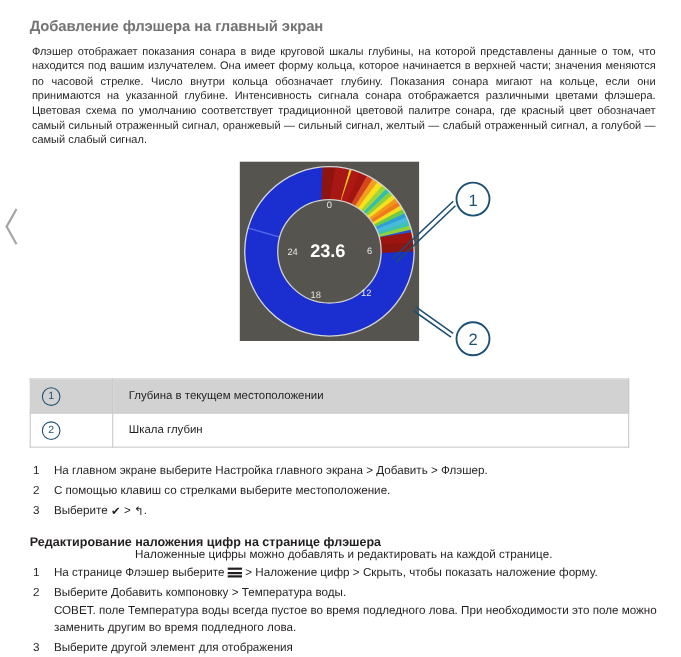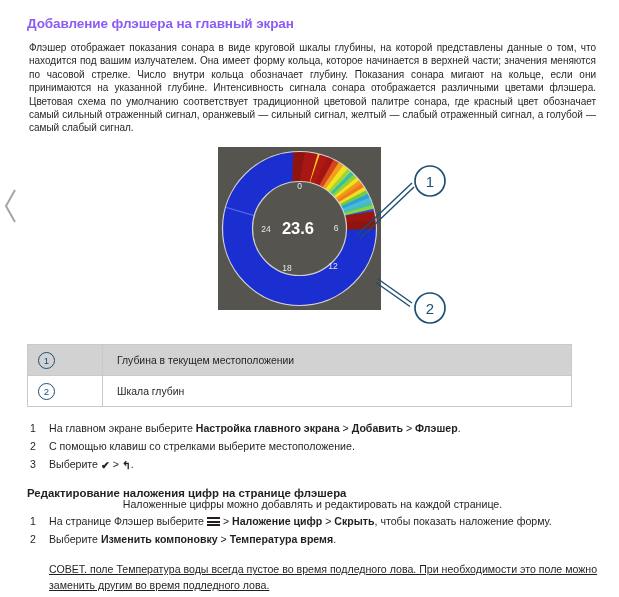--- a/index.html
+++ b/index.html
@@ -34,21 +34,21 @@
   }
 
   
   .h1 {
     position: absolute;
     left: 27px;
     top: 7px;
     font-size: 13.5px;
     font-weight: bold;
     letter-spacing: -0.1px;
-    color: #8b5cf6;
+    color: #737373;
   }
   .intro {
     position: absolute;
     left: 29px;
     top: 31px;
     width: 567px;
     font-size: 10px;
     line-height: 13.4px;
     text-align: justify;
     color: #231f20;
@@ -129,24 +129,23 @@
     padding-left: 22px;
     margin-bottom: 2.5px;
   }
   .olist .li .marker {
     position: absolute;
     left: 3px;
     top: 0;
   }
   .olist .li .sub {
     display: block;
-    margin-top: 15px;
-    text-decoration: underline;
-  }
-  .b { font-weight: bold; }
+    margin-top: 1px;
+  }
+  .b { font-weight: normal; }
 
   .h2 {
     position: absolute;
     left: 27px;
     font-size: 11.4px;
     font-weight: bold;
     color: #231f20;
   }
   .para {
     position: absolute;
@@ -358,21 +357,21 @@
   <h2 class="h2" style="top:478px;">Редактирование наложения цифр на странице флэшера</h2>
   <p class="para" style="top:497px; width:567px; margin:0;text-align:center;">Наложенные цифры можно добавлять и редактировать на каждой странице.</p>
 
   <div class="olist" style="left:27px; top:514px; width:575px;">
     <div class="li">
       <span class="marker">1</span>
       <span><span>На странице Флэшер выберите </span><span class="hamburger"><i></i><i></i><i></i></span><span> &gt; </span><span class="b">Наложение цифр</span><span> &gt; </span><span class="b">Скрыть</span><span>, чтобы показать наложение форму.</span></span>
     </div>
     <div class="li">
       <span class="marker">2</span>
-      <span><span>Выберите </span><span class="b">Изменить компоновку</span><span> &gt; </span><span class="b">Температура время</span><span>.</span></span>
+      <span><span>Выберите </span><span class="b">Добавить компоновку</span><span> &gt; </span><span class="b">Температура воды</span><span>.</span></span>
       <span class="sub">СОВЕТ. поле Температура воды всегда пустое во время подледного лова. При необходимости это поле можно заменить другим во время подледного лова.</span>
     </div>
     <div class="li">
       <span class="marker">3</span>
       <span>Выберите другой элемент для отображения</span>
     </div>
   </div>
 
 </div>
 

